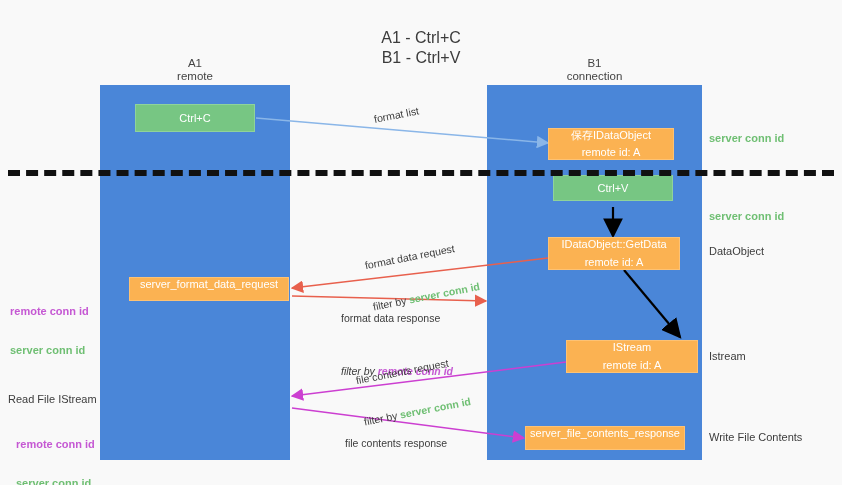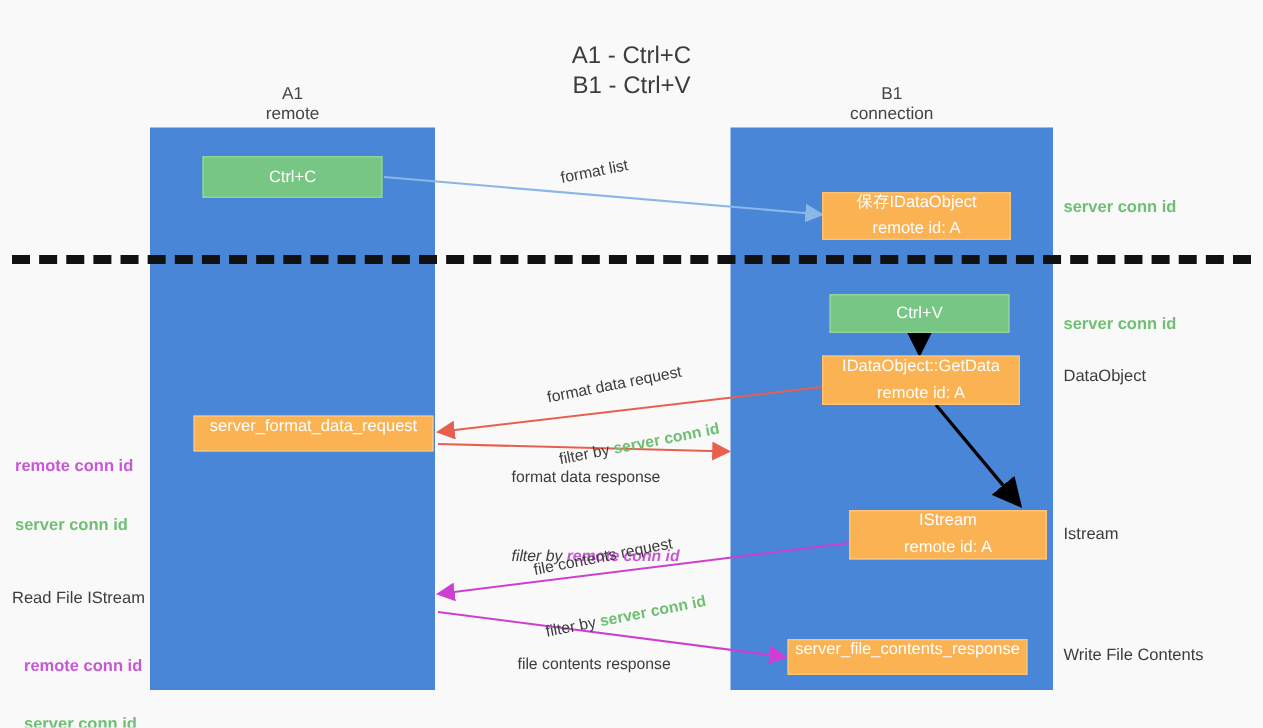--- a/index.html
+++ b/index.html
@@ -129,21 +129,21 @@
     <line x1="292" y1="408" x2="524" y2="438" stroke="#cc3fd1" stroke-width="1.4" marker-end="url(#ah-mag)"></line>
   </svg>
 
   <div class="abs box green" style="left:135px; top:104px; width:120px; height:28px;">Ctrl+C</div>
 
   <div class="abs box orange" style="left:548px; top:128px; width:126px; height:32px;">
     <span>保存IDataObject</span>
     <span>remote id: A</span>
   </div>
 
-  <div class="abs box green" style="left:553px; top:196px; width:120px; height:26px;">Ctrl+V</div>
+  <div class="abs box green" style="left:553px; top:175px; width:120px; height:26px;">Ctrl+V</div>
 
   <div class="abs box orange" style="left:548px; top:237px; width:132px; height:33px;">
     <span>IDataObject::GetData</span>
     <span>remote id: A</span>
   </div>
 
   <div class="abs box orange" style="left:566px; top:340px; width:132px; height:33px;">
     <span>IStream</span>
     <span>remote id: A</span>
   </div>

